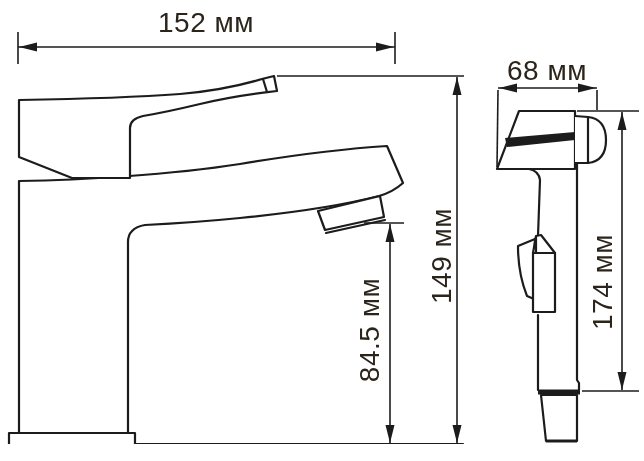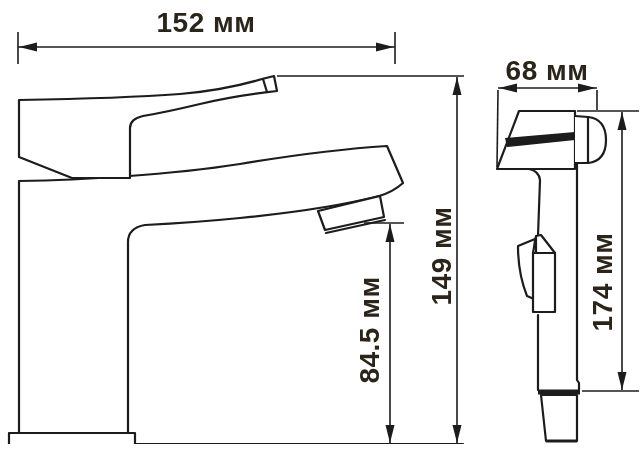--- a/index.html
+++ b/index.html
@@ -8,21 +8,20 @@
     --text:#2b241b;
   }
   *{box-sizing:border-box;}
   html,body{margin:0;padding:0;background:#fff;}
   .canvas{
     position:relative;
     width:644px;height:444px;
     background:var(--bg);
     font-family:"Liberation Sans", sans-serif;
     overflow:hidden;
-    font-weight:bold;
   }
   svg{display:block;}
   .outline{fill:#fff;stroke:var(--line);stroke-width:2.2;stroke-linejoin:round;stroke-linecap:round;}
   .thin-outline{fill:none;stroke:var(--line);stroke-width:2.2;stroke-linejoin:round;stroke-linecap:round;}
   .dimline{fill:none;stroke:var(--line);stroke-width:1.6;stroke-linecap:butt;}
   .arrow{fill:var(--line);stroke:none;}
   .band{fill:var(--line);stroke:none;}
   .thick{fill:none;stroke:var(--line);stroke-width:5;stroke-linecap:butt;}
   .semithick{fill:none;stroke:var(--line);stroke-width:3;stroke-linecap:butt;}
   .dimtext{

